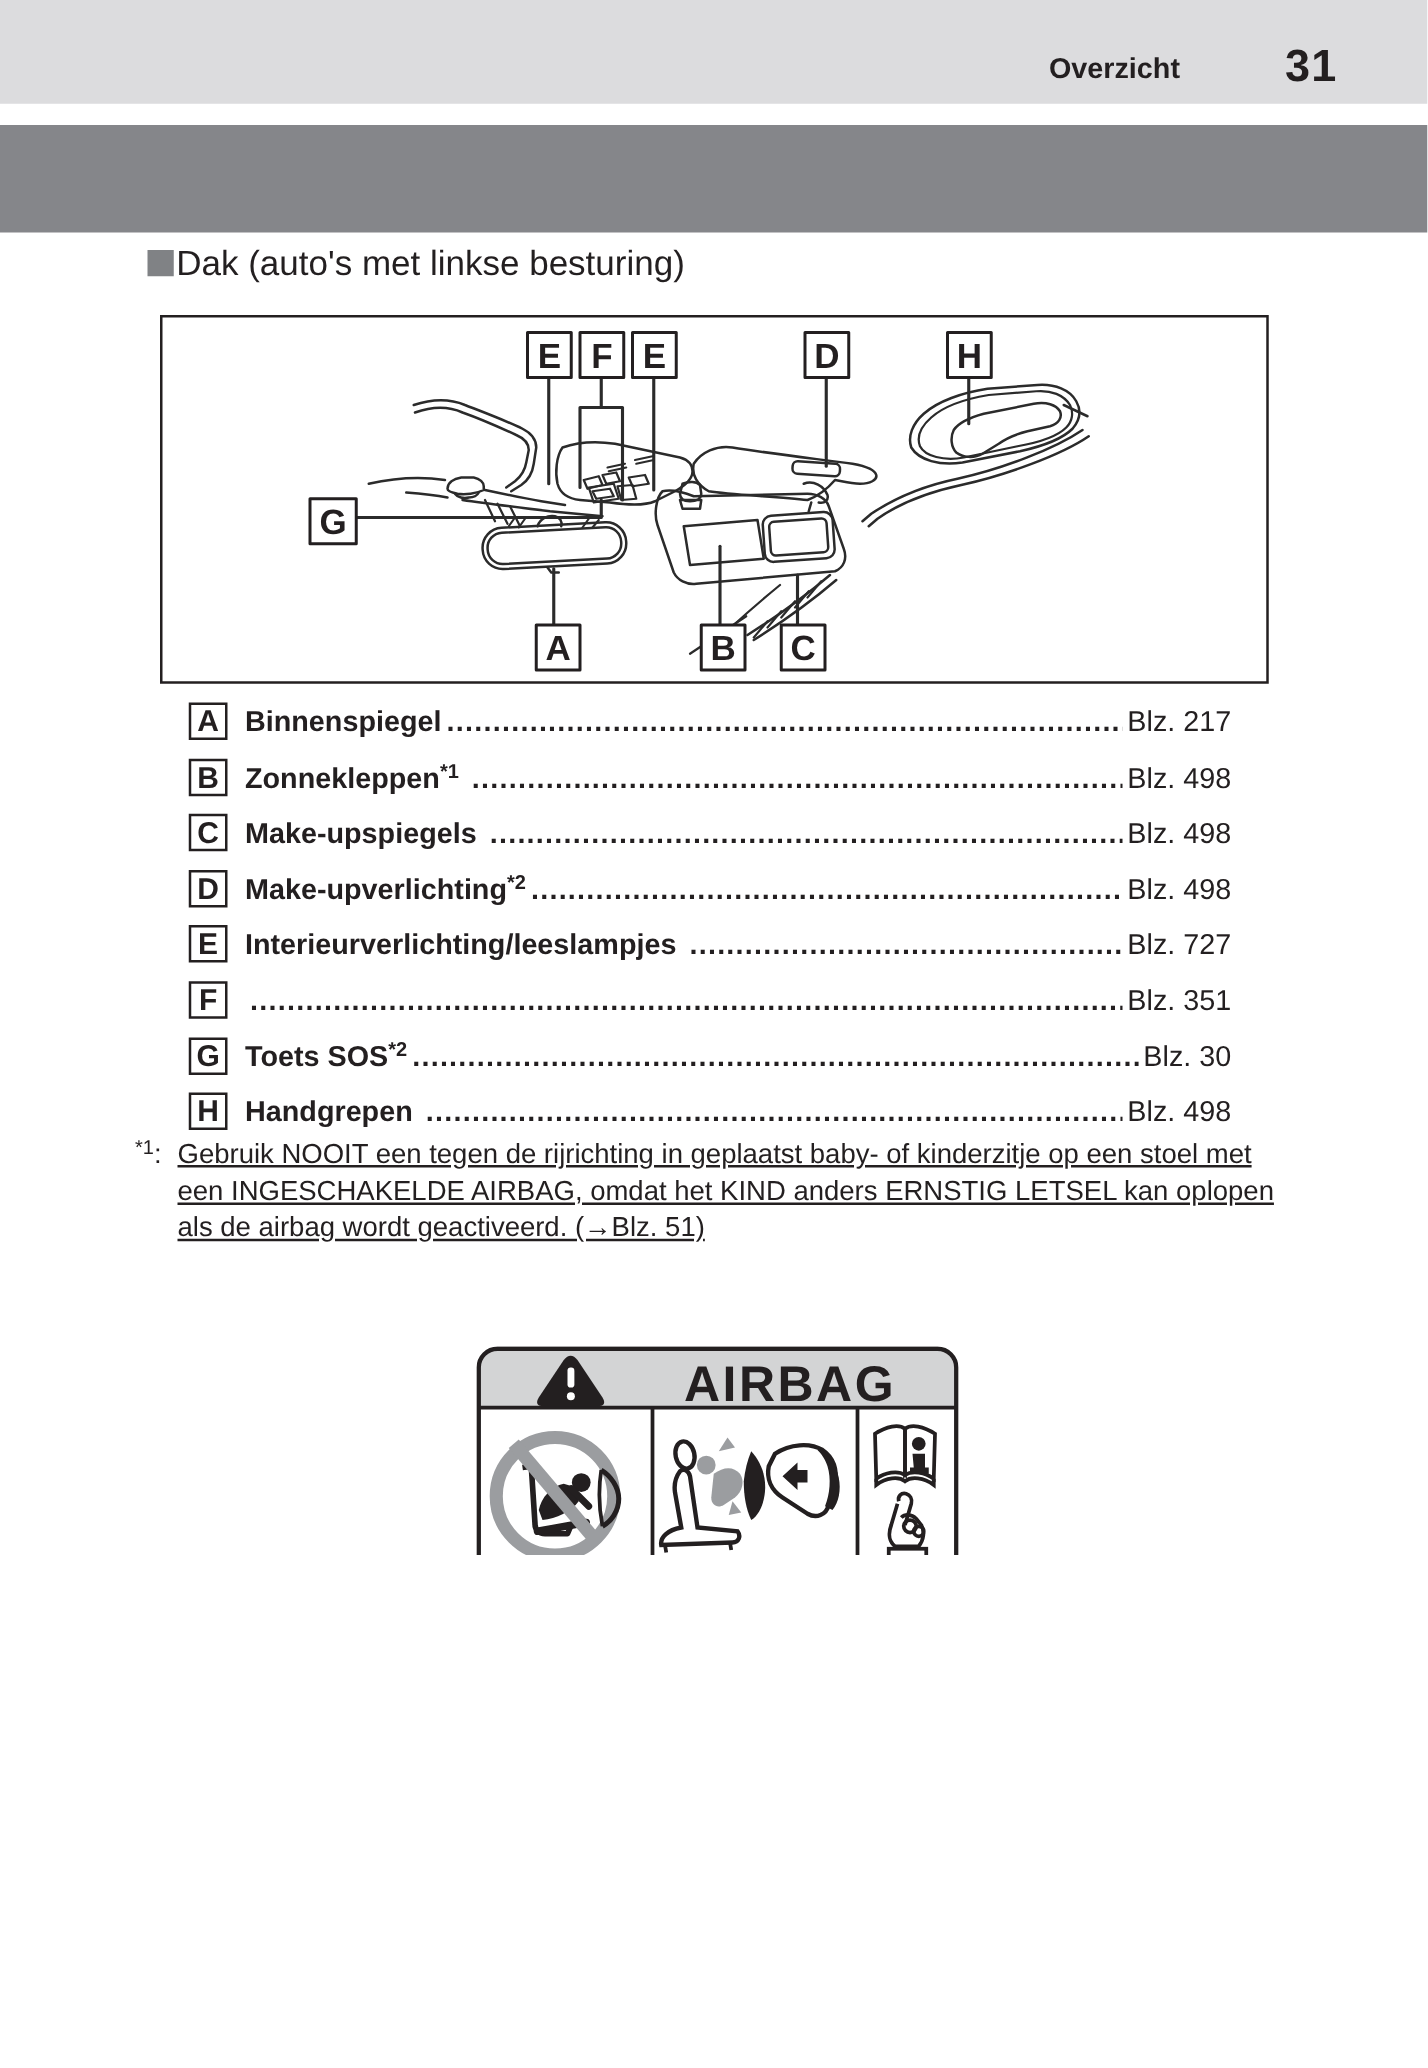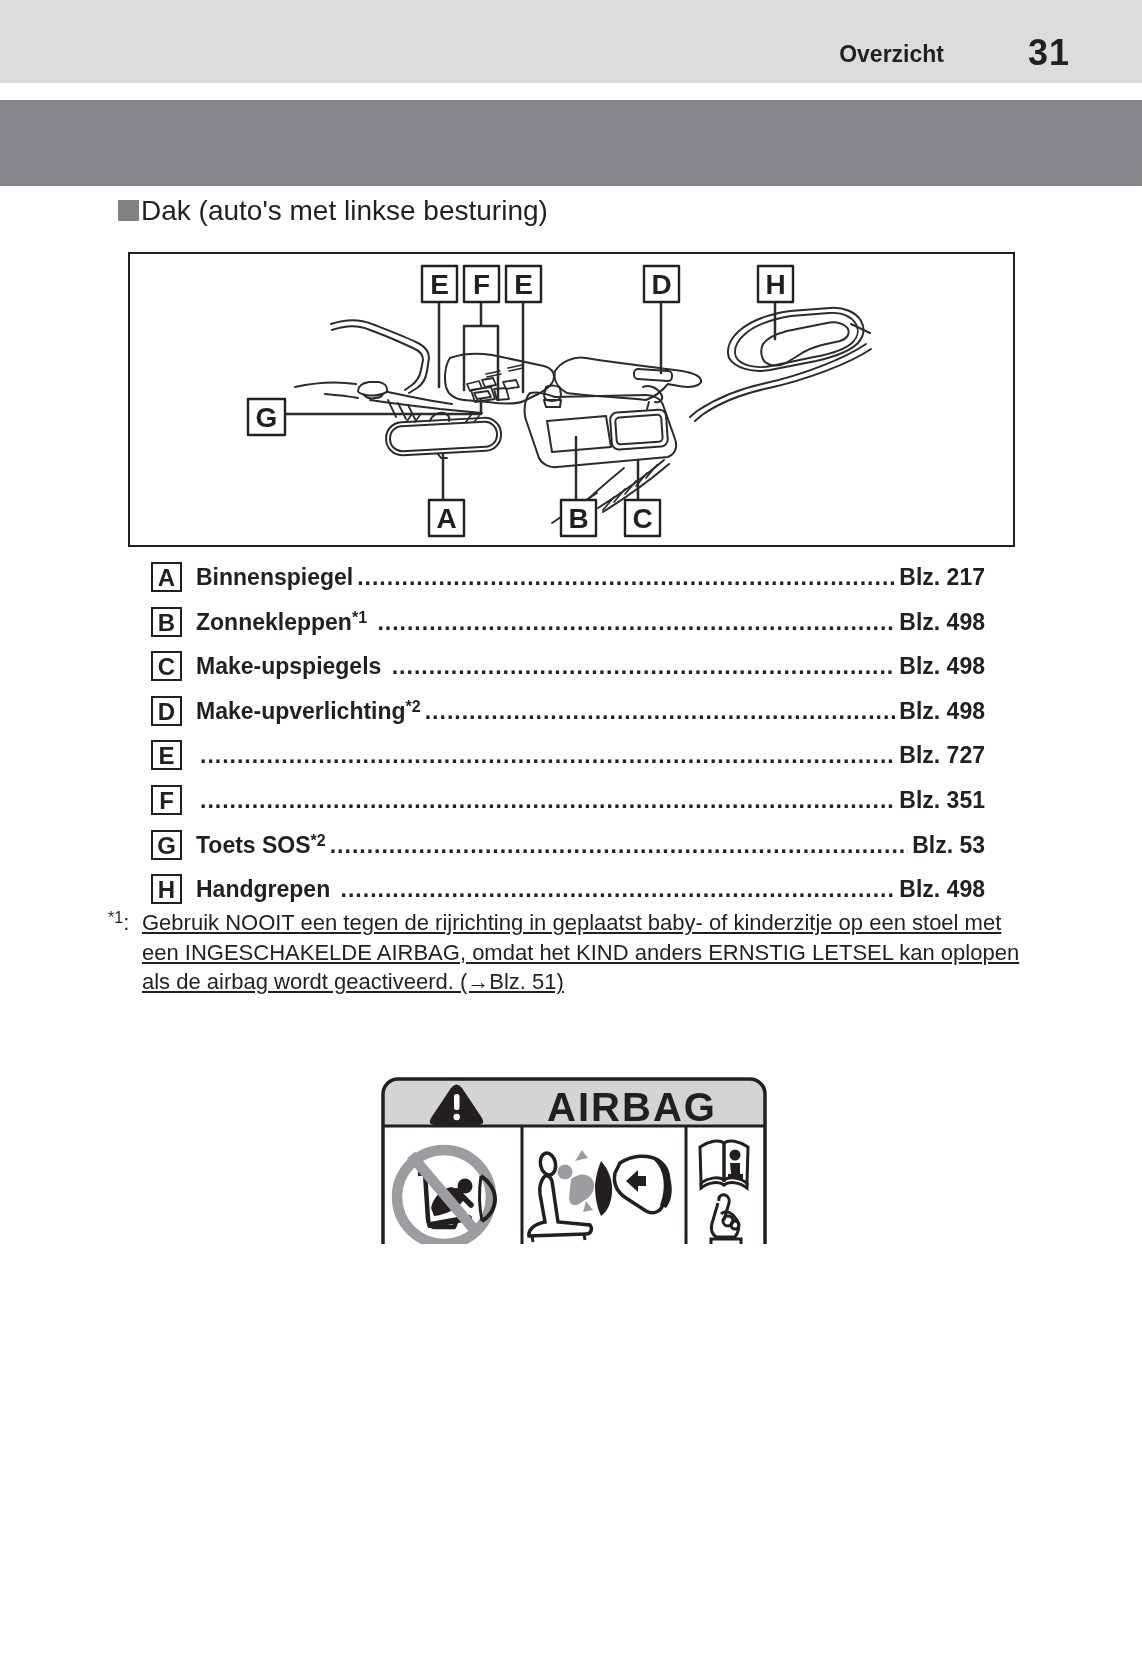--- a/index.html
+++ b/index.html
@@ -10,21 +10,21 @@
 .hdr .pg { position:absolute; right:72px; top:32px; font-size:36px; font-weight:bold; letter-spacing:1px;}
 .band { position:absolute; left:0; top:100px; width:1142px; height:86px; background:#85868a; }
 .h1 { position:absolute; left:118px; top:195px; font-size:28px; font-weight:normal; }
 .h1 .sq { display:inline-block; width:21px; height:21px; background:#808285; margin-right:2px; vertical-align:baseline; position:relative; top:1px;}
 .diagbox { position:absolute; left:128px; top:252px; width:887px; height:295px; border:2px solid #231f20; }
 .list { position:absolute; left:151px; top:562px; width:834px; }
 .row { display:flex; align-items:flex-start; height:44.6px; }
 .lb { flex:0 0 auto; width:31px; height:30px; border:2px solid #231f20; text-align:center; font-weight:bold; font-size:24px; line-height:27px; margin-right:14px; }
 .lbl { flex:0 0 auto; font-weight:bold; font-size:23px; line-height:30px; white-space:nowrap; }
 .dots { flex:1 1 auto; overflow:hidden; white-space:nowrap; font-weight:bold; font-size:23px; line-height:30px; letter-spacing:1px; margin:0 4px; }
-.blz { flex:0 0 auto; font-weight:bold; font-size:23px; line-height:30px; }
+.blz { flex:0 0 auto; font-weight:normal; font-size:23px; line-height:30px; }
 sup.s { font-size:16px; vertical-align:top; position:relative; top:-4px; font-weight:bold;}
 .fn { position:absolute; left:108px; font-size:22px; line-height:29.5px; }
 .fn .fsup { font-size:16px; position:relative; top:-7px; }
 #fn1 { top:908px; width:960px; }
 #fn1 .body { position:absolute; left:34px; top:0; width:885px;text-decoration:underline;}
 #fn2 { top:1323px; }
 #fn2 .body { position:absolute; left:40px; top:0; width:500px;margin-left:32px;}
 .airbag { position:absolute; left:381px; top:1077px; }
 </style>
 </head>
@@ -146,33 +146,34 @@
         <span class="blz">Blz. 498</span>
       </div>
     <div class="row">
         <span class="lb">D</span>
         <span class="lbl">Make-upverlichting<sup class="s">*2</sup></span>
         <span class="dots">................................................................................................................................................................</span>
         <span class="blz">Blz. 498</span>
       </div>
     <div class="row">
         <span class="lb">E</span>
+        <span class="lbl">Interieurverlichting/leeslampjes&nbsp;</span>
         <span class="dots">................................................................................................................................................................</span>
         <span class="blz">Blz. 727</span>
       </div>
     <div class="row">
         <span class="lb">F</span>
         <span class="dots">................................................................................................................................................................</span>
         <span class="blz">Blz. 351</span>
       </div>
     <div class="row">
         <span class="lb">G</span>
         <span class="lbl">Toets SOS<sup class="s">*2</sup></span>
         <span class="dots">................................................................................................................................................................</span>
-        <span class="blz">Blz. 53</span>
+        <span class="blz">Blz. 30</span>
       </div>
     <div class="row">
         <span class="lb">H</span>
         <span class="lbl">Handgrepen&nbsp;</span>
         <span class="dots">................................................................................................................................................................</span>
         <span class="blz">Blz. 498</span>
       </div>
   </div>
   <div class="fn" id="fn1"><span class="fsup">*1</span>:<span class="body">Gebruik NOOIT een tegen de rijrichting in geplaatst baby- of kinderzitje op een stoel met<br>een INGESCHAKELDE AIRBAG, omdat het KIND anders ERNSTIG LETSEL kan oplopen<br>als de airbag wordt geactiveerd. (→Blz. 51)</span></div>
   <div class="airbag">

